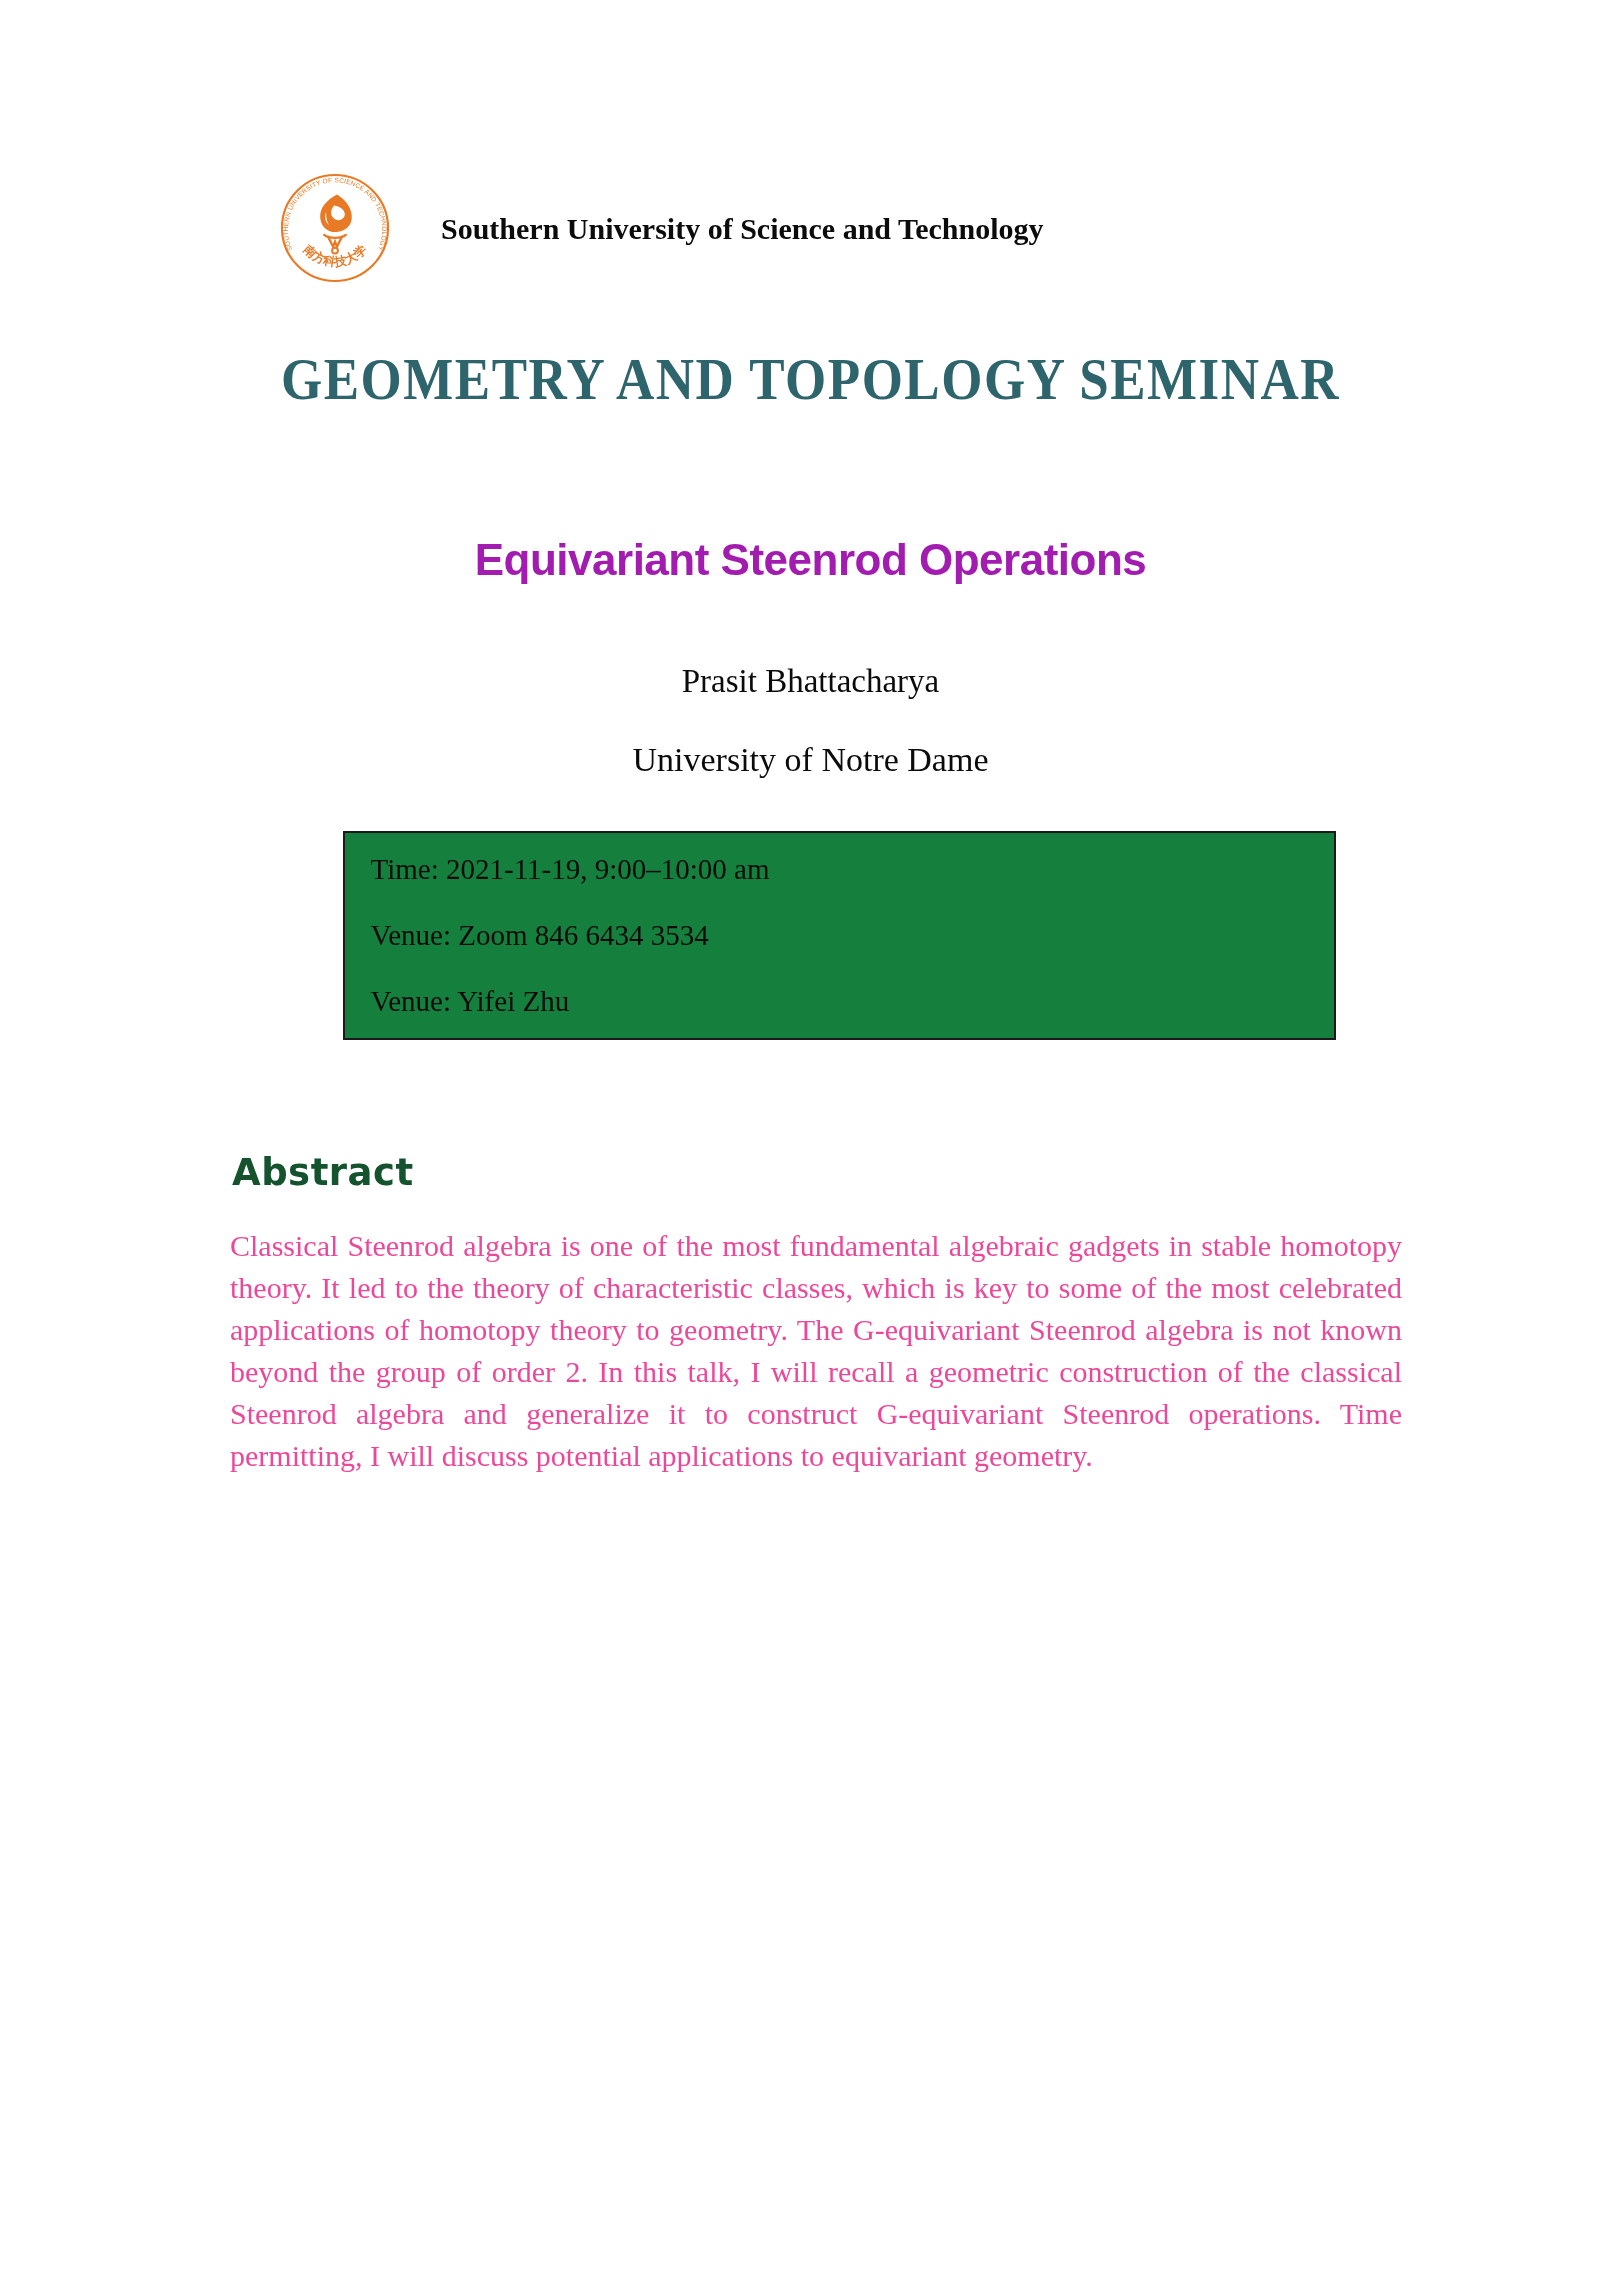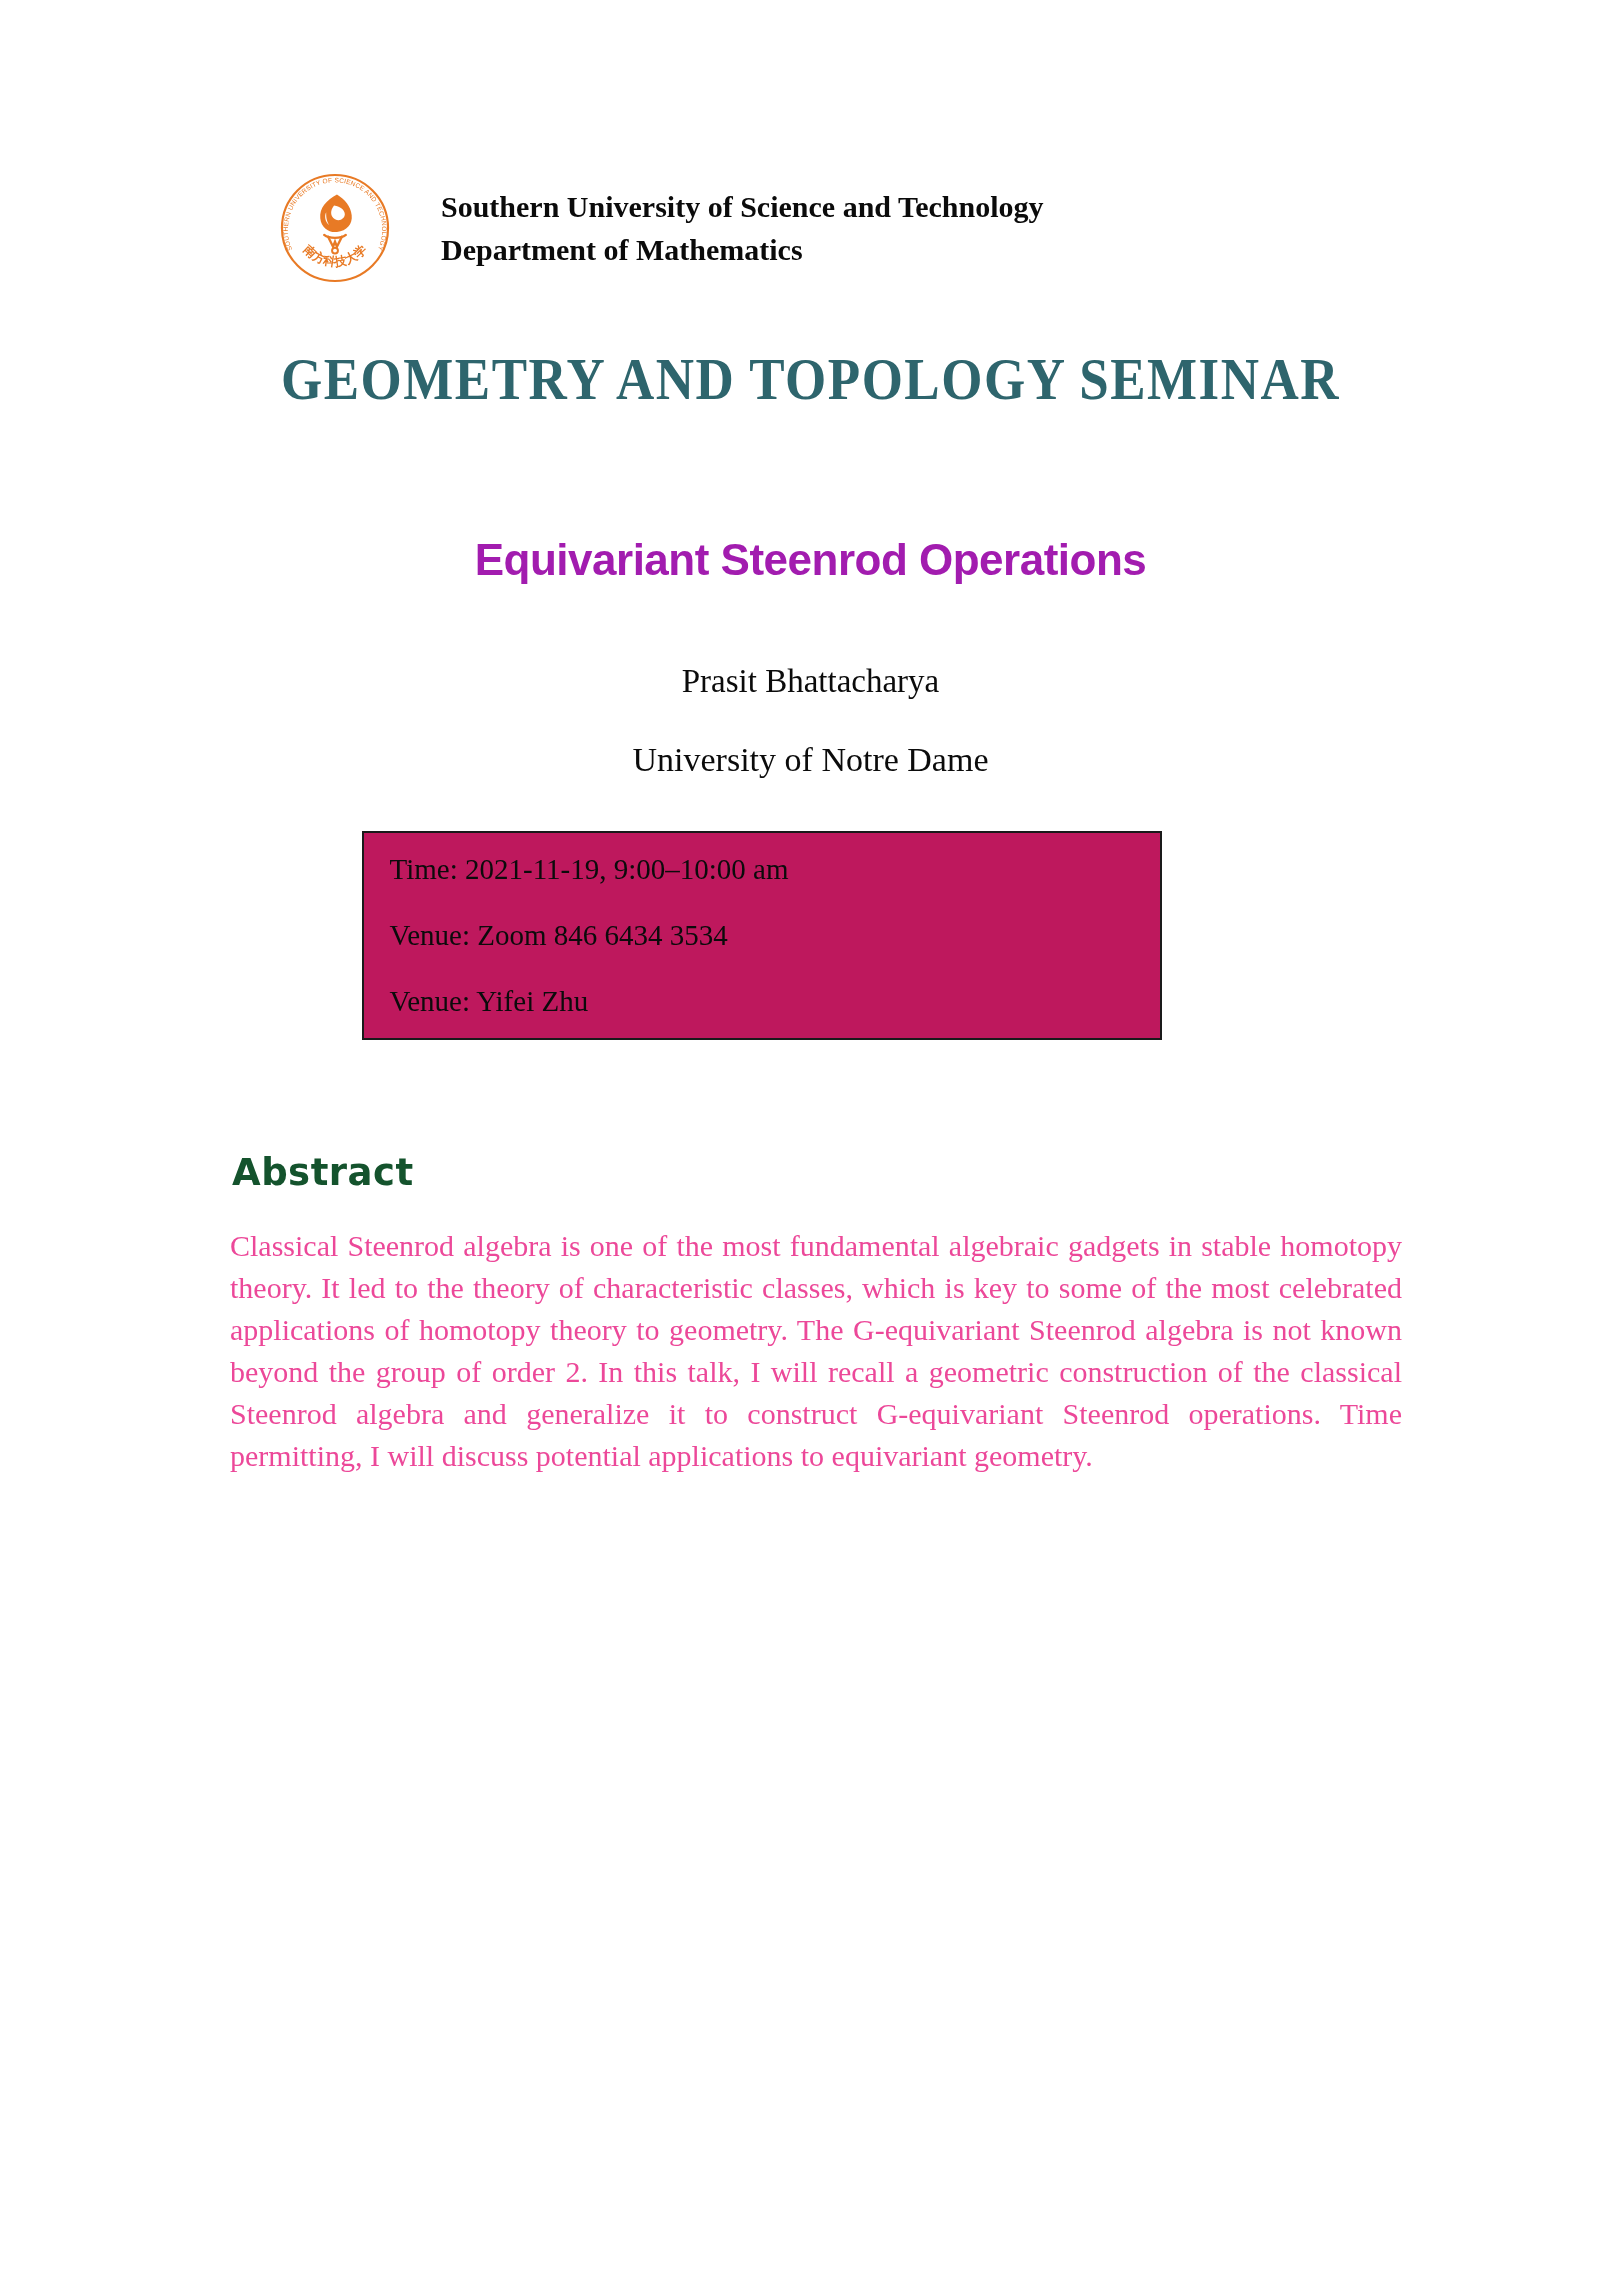--- a/index.html
+++ b/index.html
@@ -82,27 +82,27 @@
     width: 100%;
     text-align: center;
     font-family: "Liberation Serif", serif;
     font-size: 34px;
     white-space: nowrap;
   }
 
   
   .details-box {
     position: absolute;
-    left: 362px;
+    left: 343px;
     top: 831px;
-    width: 800px;
+    width: 993px;
     box-sizing: border-box;
     border: 2.9px solid #1a1a1a;
     padding: 2.9px 25.5px;
-    background: #be185d;
+    background: #15803d;
   }
   .details-box p {
     margin: 0;
     padding: 15.7px 0;
     font-family: "Liberation Serif", serif;
     font-size: 29px;
     line-height: 35px;
     white-space: nowrap;
   }
 
@@ -156,21 +156,20 @@
         <path d="M 49,65 L 54,75 L 56,70 L 58,75 L 63,65"></path>
         <circle cx="56" cy="79" r="3" stroke-width="2"></circle>
       </g>
 
       <text font-family="DejaVu Sans, sans-serif" font-size="12.5" font-weight="bold" fill="#E87A25">
         <textPath href="#seal-bottom-arc" startOffset="50%" text-anchor="middle">南方科技大学</textPath>
       </text>
     </svg>
     <div class="header-text">
       <div>Southern University of Science and Technology</div>
-      <div>Department of Mathematics</div>
     </div>
   </div>
 
   <div class="series-title">GEOMETRY AND TOPOLOGY SEMINAR</div>
 
   <div class="talk-title">Equivariant Steenrod Operations</div>
 
   <div class="speaker">Prasit Bhattacharya</div>
   <div class="affiliation">University of Notre Dame</div>
 

